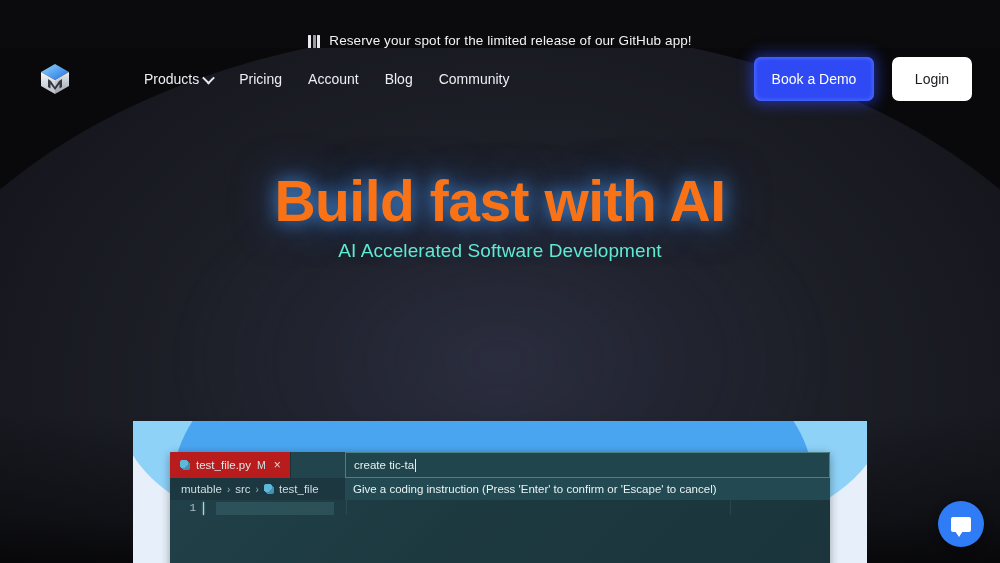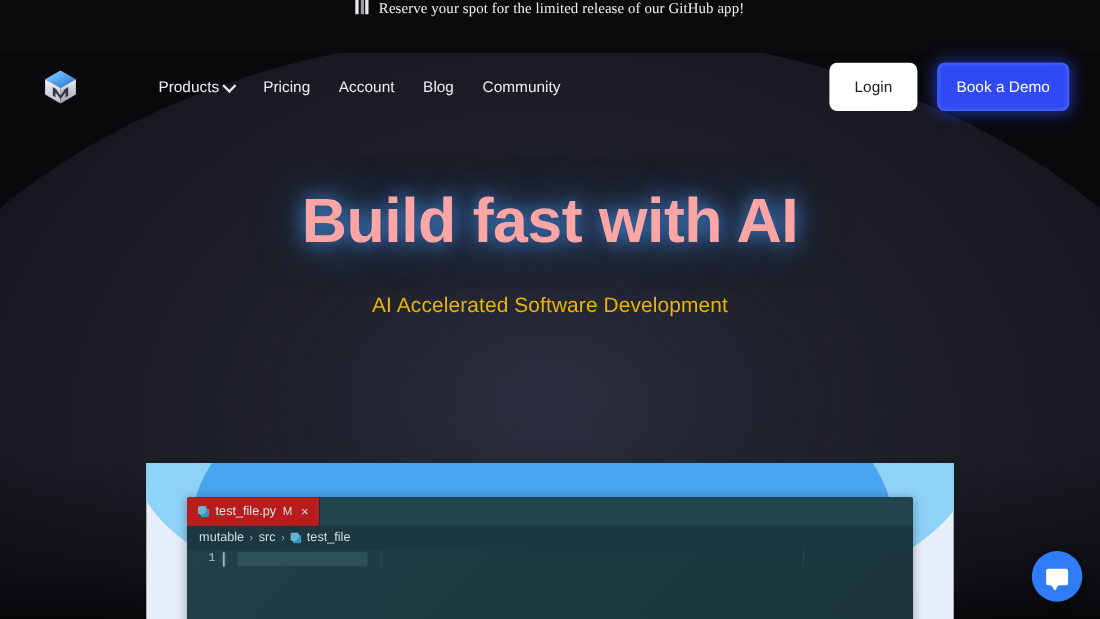--- a/index.html
+++ b/index.html
@@ -43,23 +43,22 @@
     position:absolute; left:0; right:0; bottom:0; height:150px;
     background:linear-gradient(to bottom, rgba(10,10,12,0) 0%, rgba(8,8,10,0.55) 70%, rgba(6,6,8,0.9) 100%);
     pointer-events:none;
   }
 
   
   .banner {
     position:relative; z-index:6;
     height:48px;
     background:#0b0b0d;
-    display:flex; align-items:flex-start; justify-content:center;
+    display:flex; align-items:flex-end; justify-content:center;
     gap:9px;
-    font-family:Liberation Serif, serif;
   }
   .banner-text {
     font-size:13.5px;
     color:#f2f2f4;
     letter-spacing:0.1px;
   }
   .banner-icon { display:flex; align-items:center; gap:1.5px; }
   .banner-icon i { display:block; width:3px; border-radius:0.5px; background:#e9e9ee; }
   .banner-icon i:nth-child(1){ height:13px; }
   .banner-icon i:nth-child(2){ height:13px; background:#9a9aa3;}
@@ -109,27 +108,27 @@
   .btn-login {
     width:80px; height:44px;
     background:#ffffff; color:#1b1b20;
   }
 
   
   .hero { position:relative; z-index:5; text-align:center; }
   .hero-title {
     margin-top:62px;
     font-size:57px; font-weight:700; line-height:1.05;
-    color:#fca5a5;
+    color:#f97316;
     letter-spacing:-0.5px;
     text-shadow:0 0 18px rgba(76,160,250,0.85), 0 0 44px rgba(56,130,245,0.5);
   }
   .hero-sub {
-    margin-top:36px;
-    font-size:19px; font-weight:400; color:#eab308;
+    margin-top:8px;
+    font-size:19px; font-weight:400; color:#5eead4;
     letter-spacing:0.1px;
   }
   .hero-cta-wrap { margin-top:30px; display:flex; justify-content:center; }
   .btn-cta {
     width:141px; height:53px;
     background:#2f49f5; color:#fff; font-size:14.5px;
     border-radius:7px;
     box-shadow:0 0 16px 3px rgba(47,73,245,0.5), 0 0 0 1px rgba(120,145,255,0.75) inset;
   }
 
@@ -333,22 +332,22 @@
       </span>
       <span class="nav-item">
         <span>Blog</span>
       </span>
       <span class="nav-item">
         <span>Community</span>
       </span>
     </nav>
 
     <div class="header-actions">
+      <button class="btn btn-demo">Book a Demo</button>
       <button class="btn btn-login">Login</button>
-      <button class="btn btn-demo">Book a Demo</button>
     </div>
   </div>
 
   <div class="hero">
     <h1 class="hero-title">Build fast with AI</h1>
     <p class="hero-sub">AI Accelerated Software Development</p>
   </div>
 
   <div class="shot">
     <div class="shot-arc-light"></div>
@@ -378,20 +377,27 @@
       <div class="ed-body">
         <div class="ed-vline"></div>
         <div class="ed-vline ed-vline2"></div>
         <div class="ed-line">
           <span class="ed-gutter">1</span>
           <span class="ed-caret"></span>
           <span class="ed-sel"></span>
         </div>
       </div>
 
+      <div class="prompt-overlay">
+        <div class="prompt-input">
+          <span>create tic-ta</span>
+          <span class="prompt-caret"></span>
+        </div>
+        <div class="prompt-hint">Give a coding instruction (Press 'Enter' to confirm or 'Escape' to cancel)</div>
+      </div>
 
     </div>
   </div>
 
   <div class="bg-bottom-fade"></div>
 
   <div class="chat-fab">
     <span class="bubble"></span>
   </div>
 

